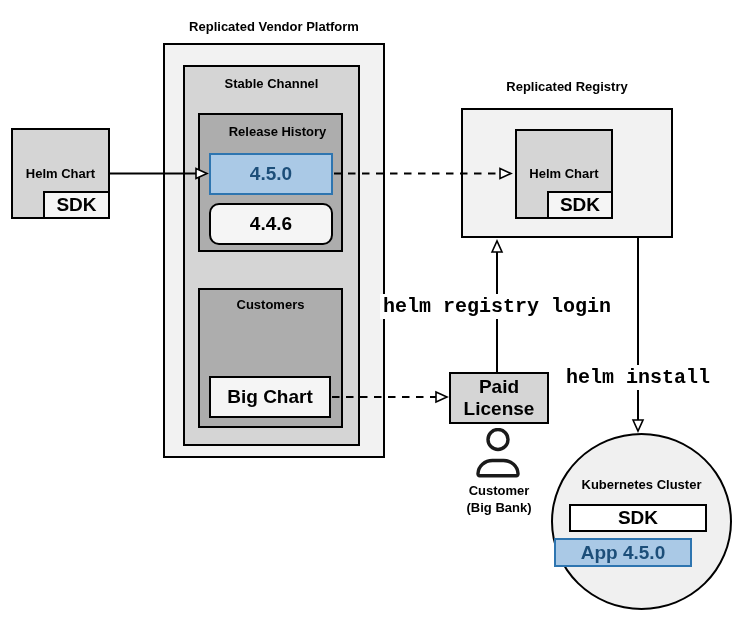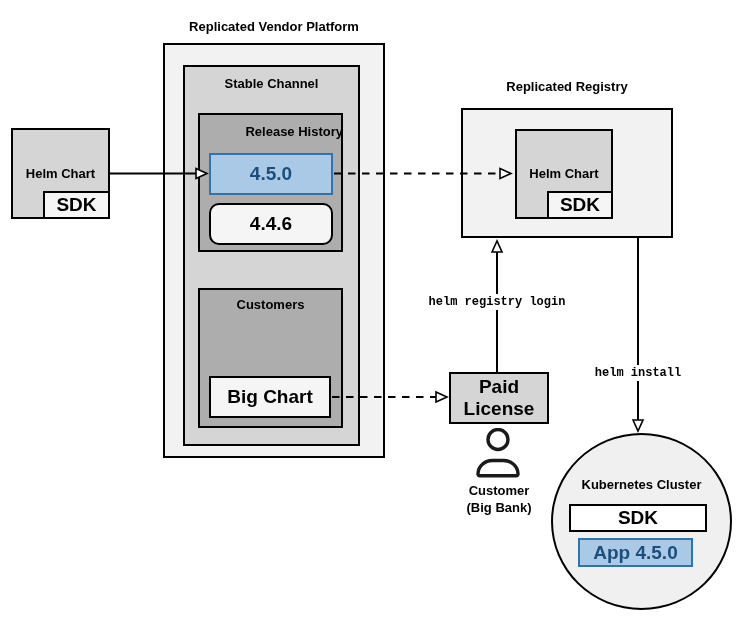--- a/index.html
+++ b/index.html
@@ -40,21 +40,21 @@
     font-size: 19px;
     line-height: 1.15;
     text-align: center;
     white-space: pre-line;
   }
   .blue-text { color: #1c4e79; }
   .cmd {
     position: absolute;
     font-family: "Liberation Mono", "DejaVu Sans Mono", monospace;
     font-weight: bold;
-    font-size: 12px;
+    font-size: 20px;
     color: #000000;
     background: #ffffff;
     padding: 1px 3px;
     transform: translateX(-50%);
     white-space: nowrap;
     z-index: 7;
   }
   #arrow-layer {
     position: absolute;
     left: 0; top: 0;
@@ -79,21 +79,21 @@
 <div id="canvas">
 
   <div class="lbl" style="left:163px; top:19px; width:222px;">Replicated Vendor Platform</div>
 
   <div class="box fill-light z1" style="left:163px; top:43px; width:222px; height:415px;"></div>
 
   <div class="box fill-mid z2" style="left:183px; top:65px; width:177px; height:381px;"></div>
   <div class="lbl z3" style="left:183px; top:76px; width:177px;">Stable Channel</div>
 
   <div class="box fill-dark z3" style="left:198px; top:113px; width:145px; height:139px;"></div>
-  <div class="lbl z4" style="left:198px; top:124px; width:145px;text-align:right;">Release History</div>
+  <div class="lbl z4" style="left:198px; top:124px; width:159px;">Release History</div>
 
   <div class="box fill-blue center-flex blue-text z4" style="left:209px; top:153px; width:124px; height:42px;">4.5.0</div>
   <div class="box fill-item center-flex z4" style="left:209px; top:203px; width:124px; height:42px;border-radius:10px;">4.4.6</div>
 
   <div class="box fill-dark z3" style="left:198px; top:288px; width:145px; height:140px;"></div>
   <div class="lbl z4" style="left:198px; top:297px; width:145px;">Customers</div>
 
   <div class="box fill-item center-flex z4" style="left:209px; top:376px; width:122px; height:42px;">Big Chart</div>
 
   <div class="box fill-mid z1" style="left:11px; top:128px; width:99px; height:91px;"></div>
@@ -114,21 +114,21 @@
   <svg style="position:absolute; left:473px; top:428px; z-index:2;" width="50" height="50" viewBox="0 0 50 50">
     <circle cx="25" cy="11.5" r="10" fill="none" stroke="#1a1a1a" stroke-width="3.4"></circle>
     <path d="M5 45.5 a14.5 13.5 0 0 1 14.5 -13 h11 a14.5 13.5 0 0 1 14.5 13 v0.6 a1.6 1.6 0 0 1 -1.6 1.6 h-36.8 a1.6 1.6 0 0 1 -1.6 -1.6 z" fill="none" stroke="#1a1a1a" stroke-width="3.4" stroke-linejoin="round"></path>
   </svg>
   <div class="lbl" style="left:443px; top:483px; width:112px; line-height:1.3;">Customer
 (Big Bank)</div>
 
   <div class="circle fill-light z1" style="left:551px; top:433px; width:181px; height:177px; background:#f0f0f0;"></div>
   <div class="lbl z2" style="left:551px; top:477px; width:181px;">Kubernetes Cluster</div>
   <div class="box fill-white center-flex z2" style="left:569px; top:504px; width:138px; height:28px;">SDK</div>
-  <div class="box fill-blue center-flex blue-text z2" style="left:578px; top:538px; width:115px; height:29px;">App 4.5.0</div>
+  <div class="box fill-blue center-flex blue-text z2" style="left:554px; top:538px; width:138px; height:29px;">App 4.5.0</div>
 
   <div class="cmd" style="left:497px; top:294px;">helm registry login</div>
   <div class="cmd" style="left:638px; top:346px;margin-top:19px;">helm install</div>
 
   <svg id="arrow-layer" viewBox="0 0 747 634">
 
     <g>
       <line x1="110" y1="173.5" x2="196" y2="173.5" stroke="#000" stroke-width="2"></line>
       <polygon points="196,168.5 207,173.5 196,178.5" fill="#ffffff" stroke="#000" stroke-width="1.6"></polygon>
     </g>

